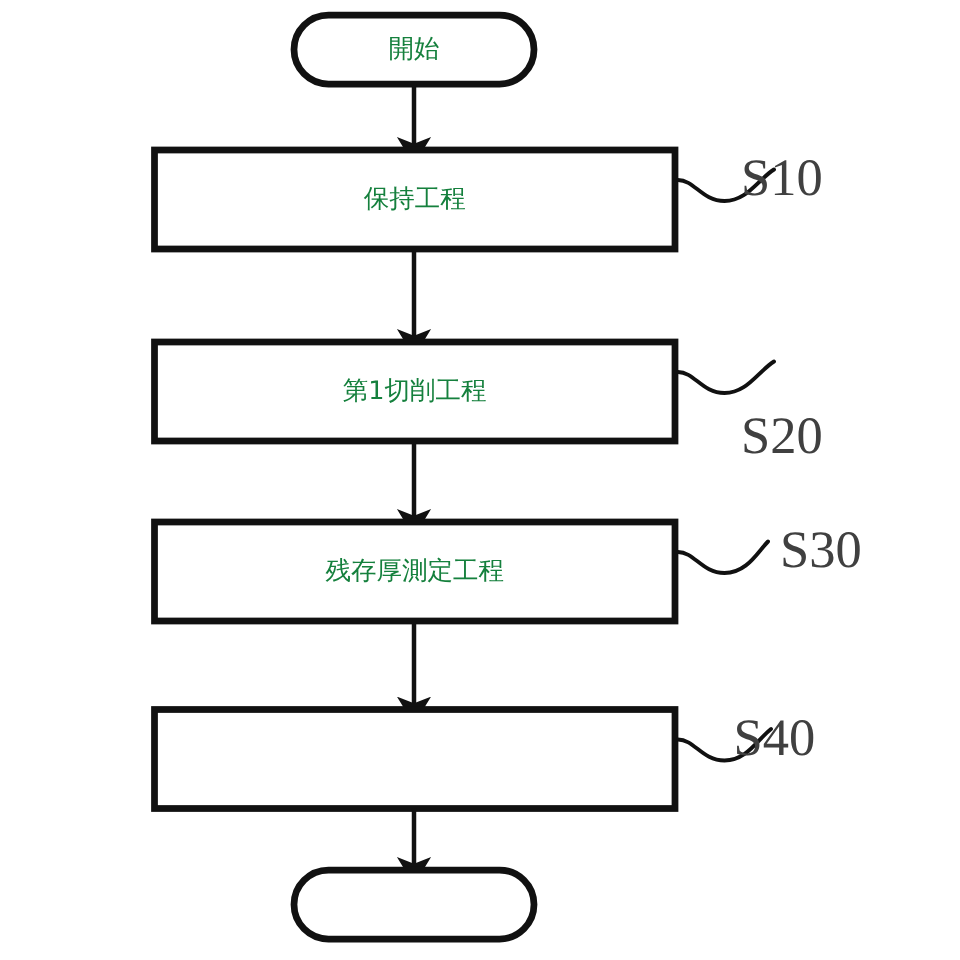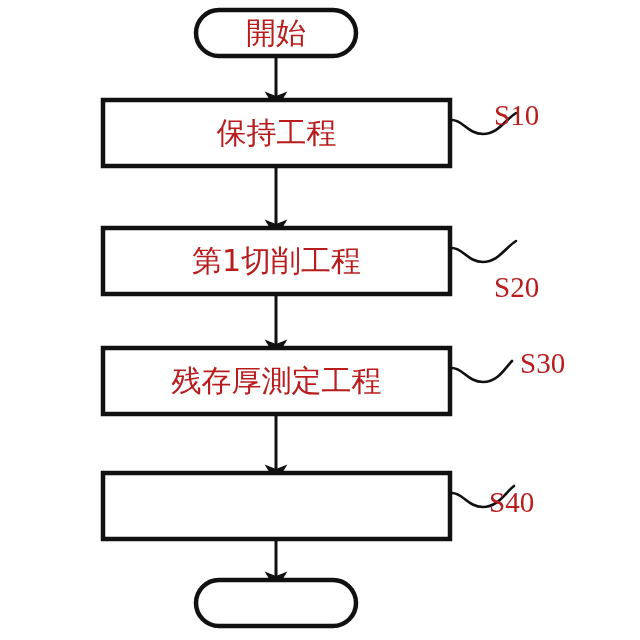--- a/index.html
+++ b/index.html
@@ -24,33 +24,33 @@
     top: 0;
     left: 0;
     width: 640px;
     height: 640px;
   }
   .node-label {
     position: absolute;
     display: flex;
     align-items: center;
     justify-content: center;
-    color: #b91c1c;
+    color: #15803d;
     font-family: "DejaVu Sans", "Liberation Sans", sans-serif;
-    font-size: 30px;
+    font-size: 17px;
     line-height: 1;
     letter-spacing: 0px;
     white-space: nowrap;
     user-select: none;
   }
   .step-tag {
     position: absolute;
-    color: #b91c1c;
+    color: #404040;
     font-family: "Liberation Serif", "DejaVu Serif", serif;
-    font-size: 29px;
+    font-size: 35px;
     line-height: 1;
     white-space: nowrap;
     user-select: none;
   }
 </style>
 </head>
 <body>
 
 <div id="canvas">
 
@@ -101,15 +101,15 @@
   <div class="node-label" style="left:103px; top:348px; width:347px; height:66px;">残存厚測定工程</div>
 
 
 
   <div class="step-tag" style="left:494px; top:101px;">S10</div>
 
   <div class="step-tag" style="left:494px; top:229px;margin-top:44px;">S20</div>
 
   <div class="step-tag" style="left:487px; top:349px;margin-left:33px;">S30</div>
 
-  <div class="step-tag" style="left:489px; top:474px;margin-top:14px;">S40</div>
+  <div class="step-tag" style="left:489px; top:474px;">S40</div>
 
 </div>
 
 </body></html>

